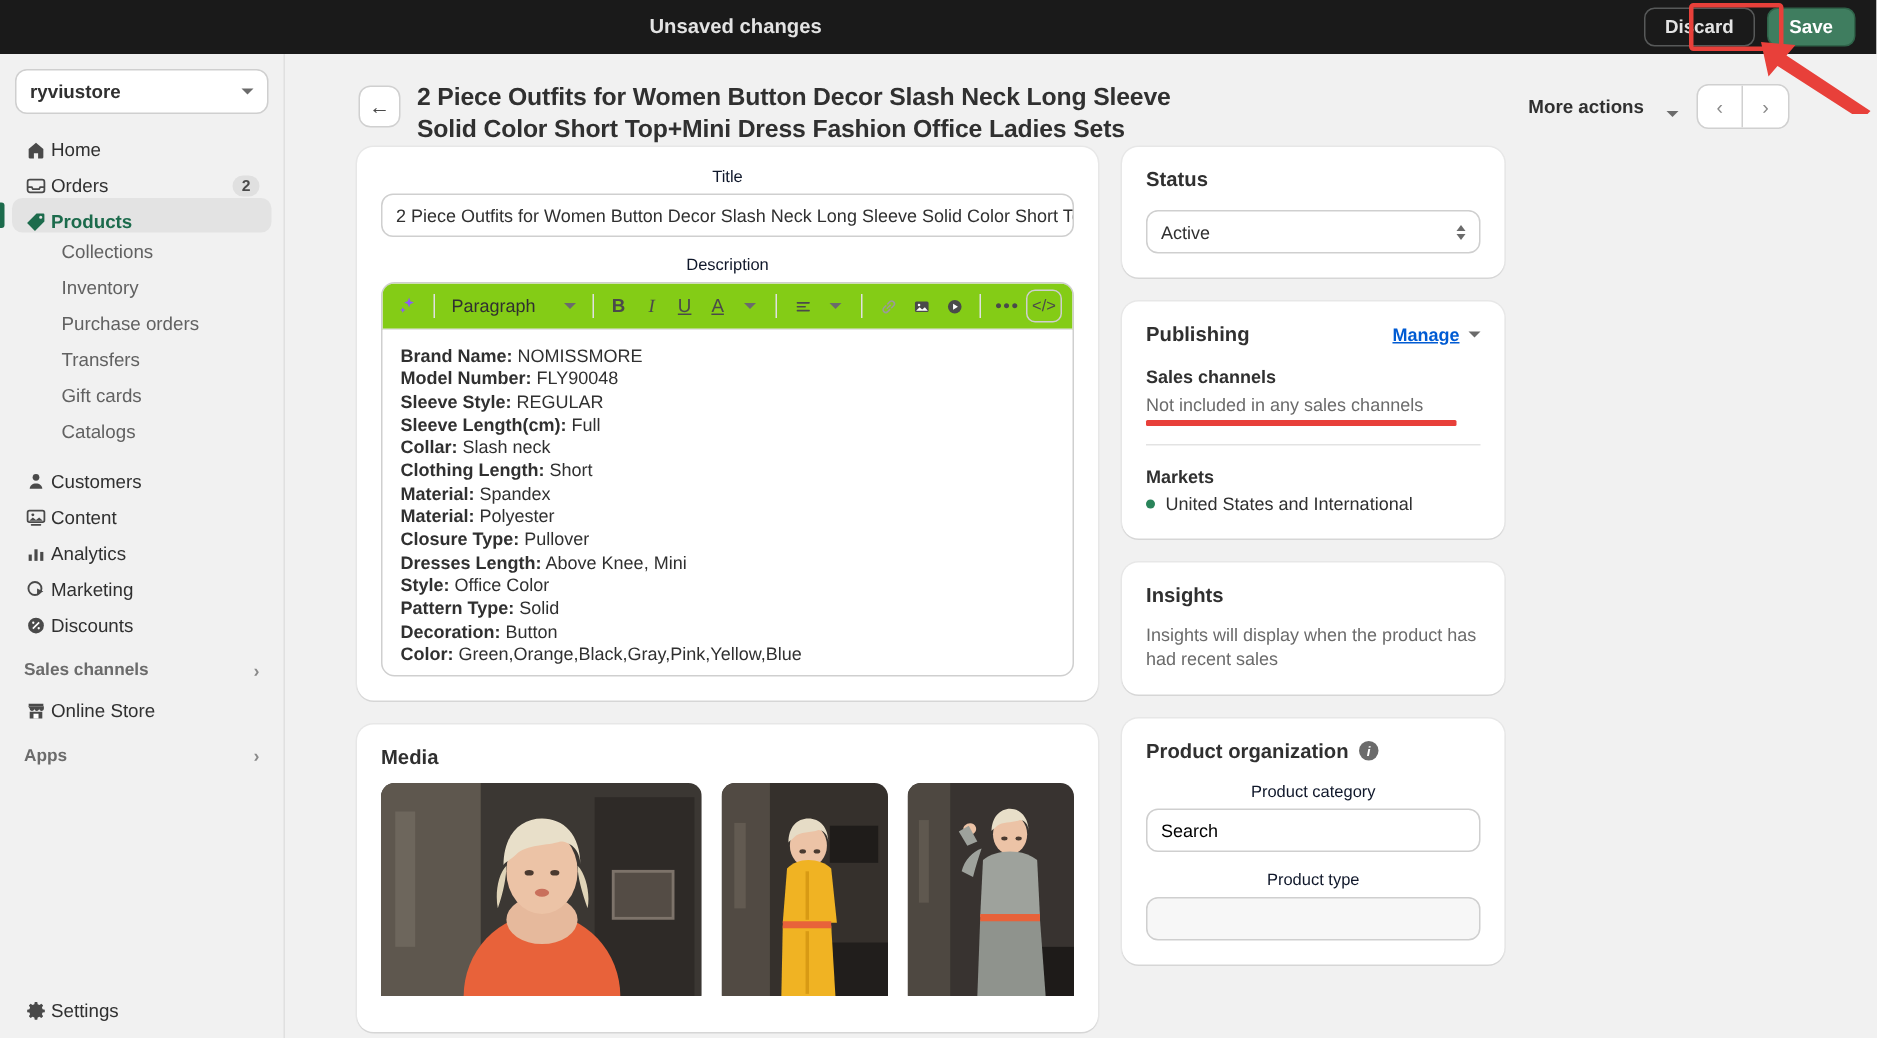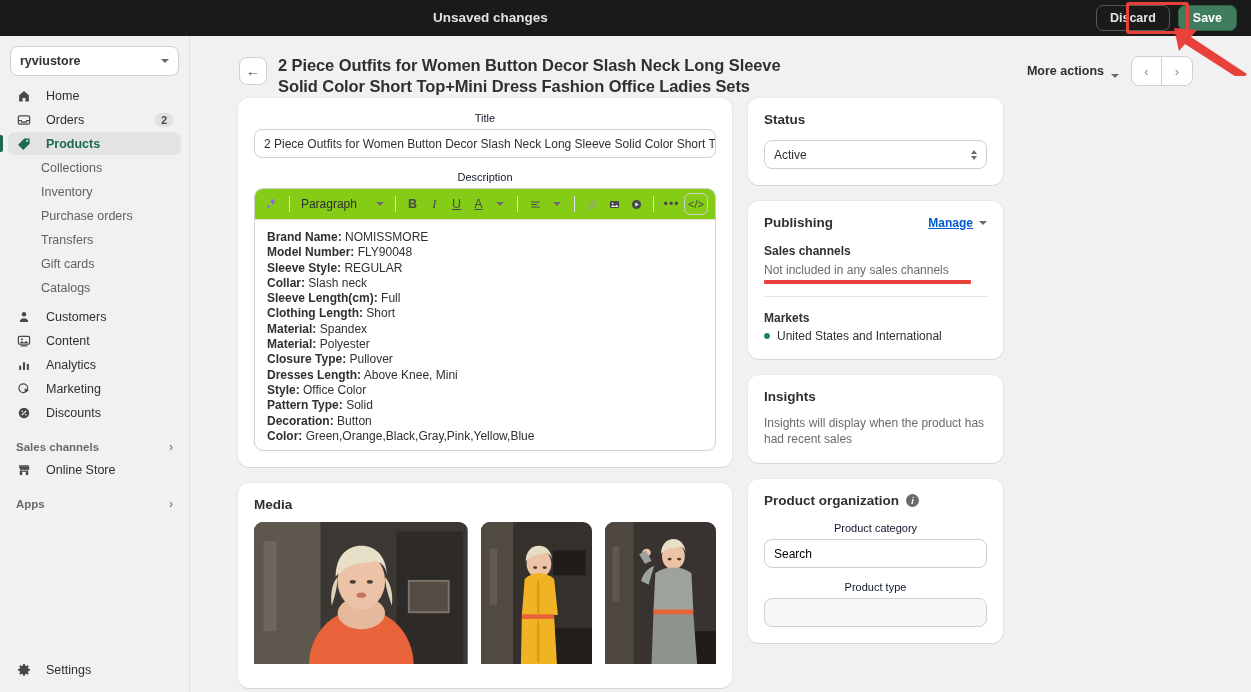--- a/index.html
+++ b/index.html
@@ -46,21 +46,21 @@
   }
   .store-switch {
     margin: 10px 10px 8px 10px; height: 30px; background: #fff;
     border: 1px solid #cfcfcf; border-radius: 8px;
     display: flex; align-items: center; justify-content: space-between;
     padding: 0 9px; font-size: 12.5px; color: #303030; font-weight: 600;
   }
   .caret { width:0;height:0;border-left:4px solid transparent;border-right:4px solid transparent;border-top:4.5px solid #6b6b6b; }
   .nav { padding: 0 8px; }
   .nav-item {
-    position: relative; display: flex; align-items: center; gap: 15px;
+    position: relative; display: flex; align-items: flex-end; gap: 3px;
     height: 23px; padding: 0 8px; border-radius: 7px;
     font-size: 12.5px; color: #303030; margin-bottom: 1px;
   }
   .nav-item.active { background: #e3e3e3; color: #1c6b4c; font-weight: 600; }
   .nav-item.active::before {
     content:''; position:absolute; left: -8px; top: 3px; width: 3px; height: 17px;
     background: #1c6b4c; border-radius: 0 2px 2px 0;
   }
   .nav-ico { width: 15px; height: 15px; display:flex; align-items:center; justify-content:center; flex:0 0 15px; }
   .nav-ico svg { display:block; }
@@ -88,21 +88,21 @@
     border: 1px solid #d0d0d0; border-radius: 8px; background: #fff;
     display: flex; align-items: center; justify-content: center; font-size: 14px; color: #4a4a4a;
   }
   .title-block { position: absolute; left: 278px; top: 55px; width: 530px; }
   .page-title { font-size: 16.5px; font-weight: 700; color: #303030; line-height: 21px; letter-spacing: -0.1px; }
   .status-pill {
     display: inline-block; margin-top: 8px; background: #aee9d1; color: #0c5132;
     font-size: 11.5px; border-radius: 8px; padding: 2px 8px; line-height: 14px;
   }
   .head-right { position: absolute; right: 58px; top: 56px; display: flex; align-items: center; gap: 12px; }
-  .more-actions { display:flex; align-items:flex-end; gap:7px; font-size: 12.5px; color: #303030; font-weight: 600; }
+  .more-actions { display:flex; align-items:flex-end; gap:15px; font-size: 12.5px; color: #303030; font-weight: 600; }
   .pager { display: flex; border: 1px solid #d0d0d0; border-radius: 8px; overflow: hidden; background: #fff; }
   .pager div { width: 30px; height: 28px; display:flex; align-items:center; justify-content:center; font-size: 13px; color: #8a8a8a; }
   .pager div:first-child { border-right: 1px solid #d0d0d0; }
 
   .content { position: absolute; left: 238px; top: 98px; width: 790px; display: flex; gap: 16px; }
   .col-left { width: 494px; }
   .col-right { width: 255px; }
 
   .card { background: #fff; border-radius: 11px; box-shadow: 0 1px 0 rgba(0,0,0,.07), 0 0 0 1px rgba(0,0,0,.04); margin-bottom: 16px; }
   .card-pad { padding: 14px 16px 16px 16px; }
@@ -400,22 +400,22 @@
                 </svg>
             </span>
             <span class="tb-sep"></span>
             <span class="tb-btn" style="letter-spacing:1px">•••</span>
             <span class="tb-code">&lt;/&gt;</span>
           </div>
           <div class="editor-body">
             <div class="desc-line"><b>Brand Name:</b> <span>NOMISSMORE</span></div>
             <div class="desc-line"><b>Model Number:</b> <span>FLY90048</span></div>
             <div class="desc-line"><b>Sleeve Style:</b> <span>REGULAR</span></div>
+            <div class="desc-line"><b>Sleeve Length(cm):</b> <span>Full</span></div>
             <div class="desc-line"><b>Collar:</b> <span>Slash neck</span></div>
-            <div class="desc-line"><b>Sleeve Length(cm):</b> <span>Full</span></div>
             <div class="desc-line"><b>Clothing Length:</b> <span>Short</span></div>
             <div class="desc-line"><b>Material:</b> <span>Spandex</span></div>
             <div class="desc-line"><b>Material:</b> <span>Polyester</span></div>
             <div class="desc-line"><b>Closure Type:</b> <span>Pullover</span></div>
             <div class="desc-line"><b>Dresses Length:</b> <span>Above Knee, Mini</span></div>
             <div class="desc-line"><b>Style:</b> <span>Office Color</span></div>
             <div class="desc-line"><b>Pattern Type:</b> <span>Solid</span></div>
             <div class="desc-line"><b>Decoration:</b> <span>Button</span></div>
             <div class="desc-line"><b>Color:</b> <span>Green,Orange,Black,Gray,Pink,Yellow,Blue</span></div>
           </div>

